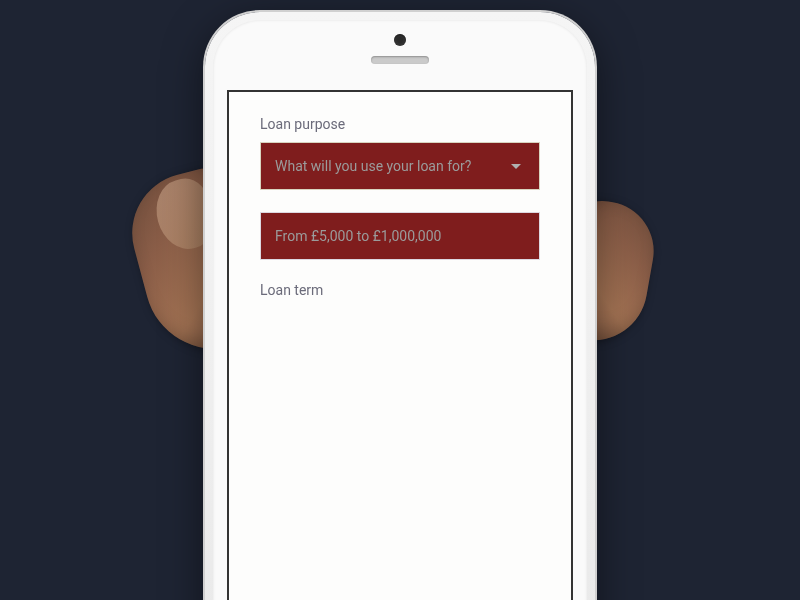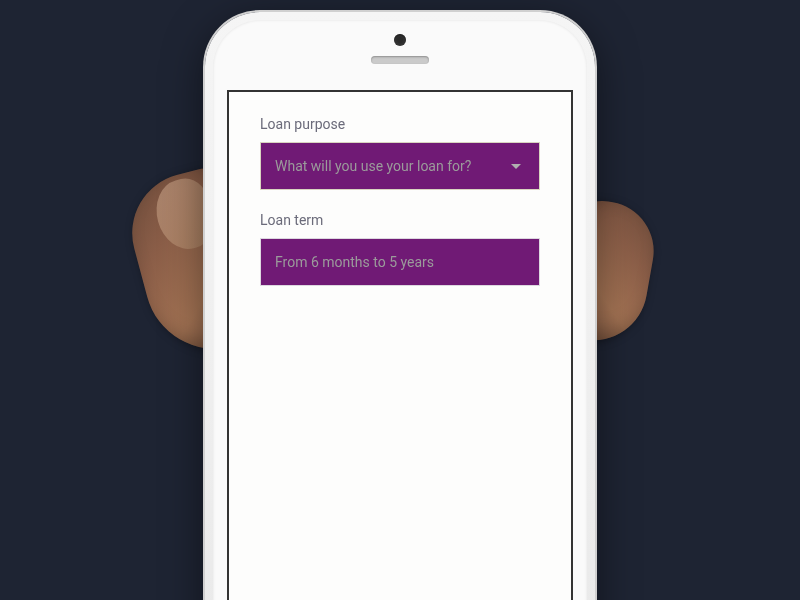--- a/index.html
+++ b/index.html
@@ -114,21 +114,21 @@
     .field-label {
       font-size: 14px;
       color: #6b6b7a;
       margin-bottom: 10px;
       font-weight: 400;
     }
     .field-select, .field-input {
       width: 100%;
       height: 48px;
       border: 1px solid #d8d4c0;
-      background: #701a75;
+      background: #7f1d1d;
       padding: 0 14px;
       font-size: 14px;
       color: #9b9b9b;
       display: flex;
       align-items: center;
       position: relative;
       cursor: pointer;
     }
     .field-select {
       justify-content: space-between;
@@ -163,25 +163,25 @@
 
         <div class="field-group">
           <div class="field-label">Loan purpose</div>
           <div class="field-select">
             <span>What will you use your loan for?</span>
             <span class="chevron"></span>
           </div>
         </div>
 
         <div class="field-group">
+          <div class="field-input">
+            <span>From £5,000 to £1,000,000</span>
+          </div>
         </div>
 
         <div class="field-group">
           <div class="field-label">Loan term</div>
-          <div class="field-input">
-            <span>From 6 months to 5 years</span>
-          </div>
         </div>
 
       </div>
     </div>
   </div>
 </div>
 
 </body></html>

